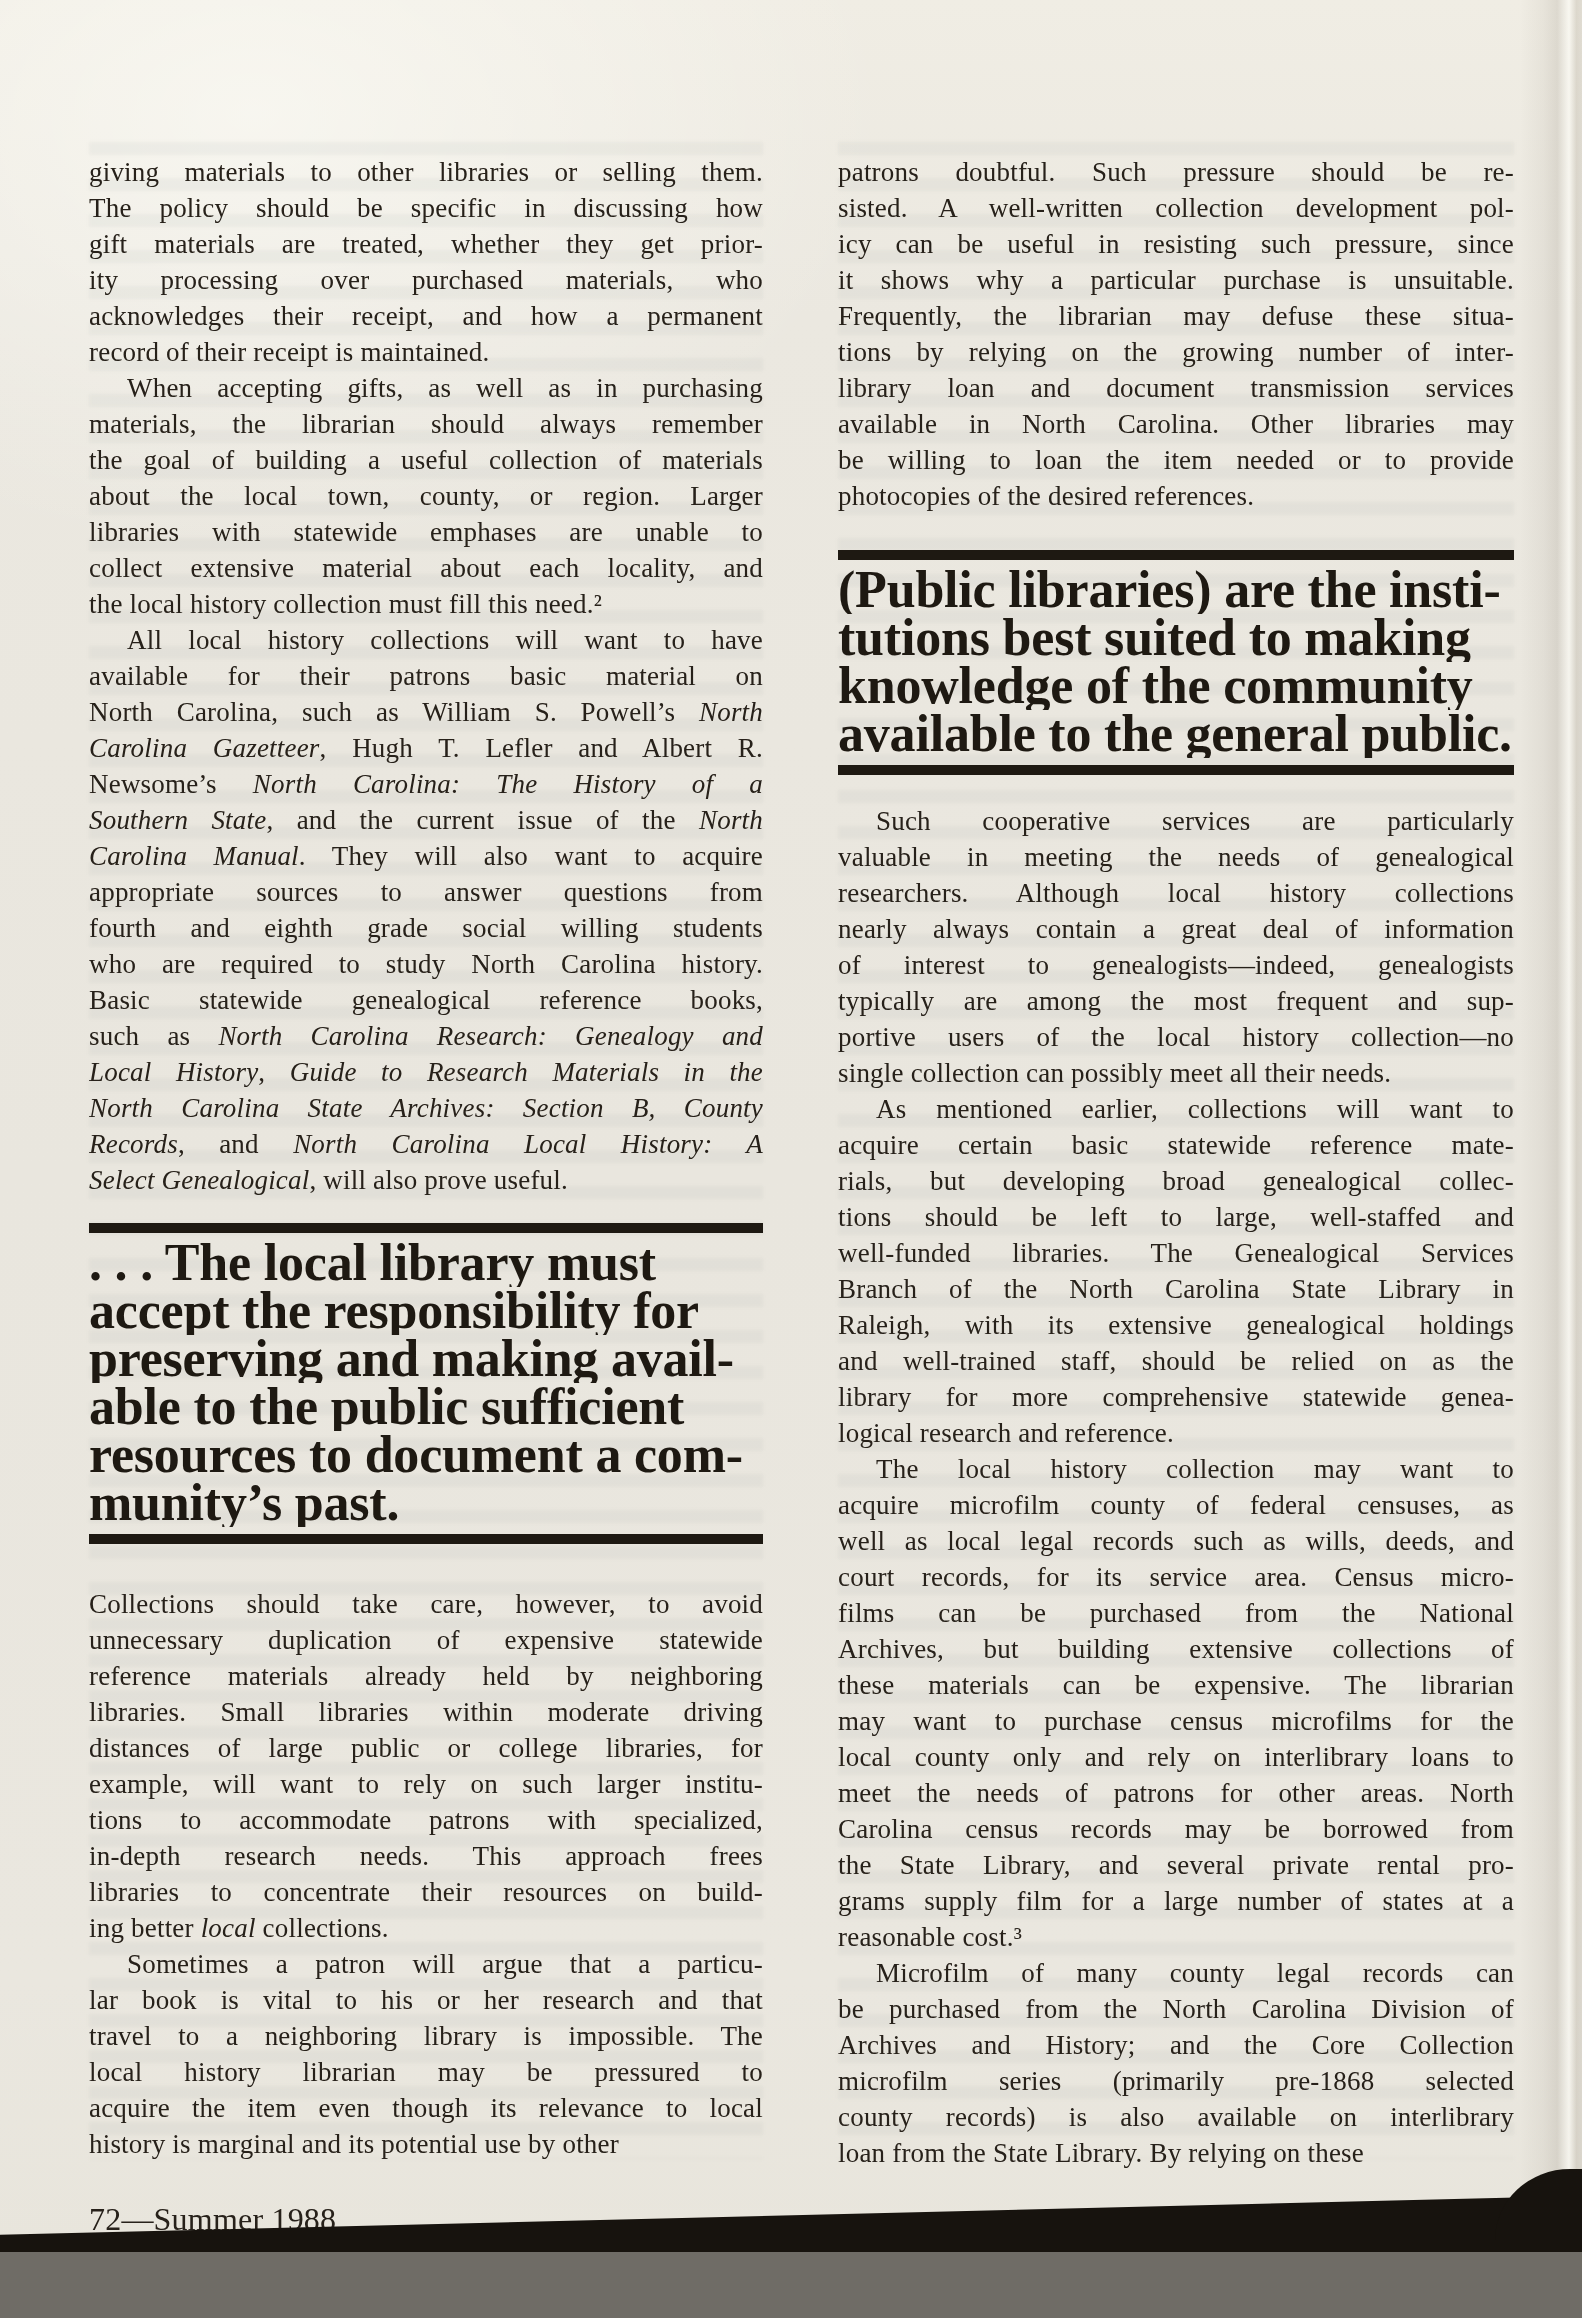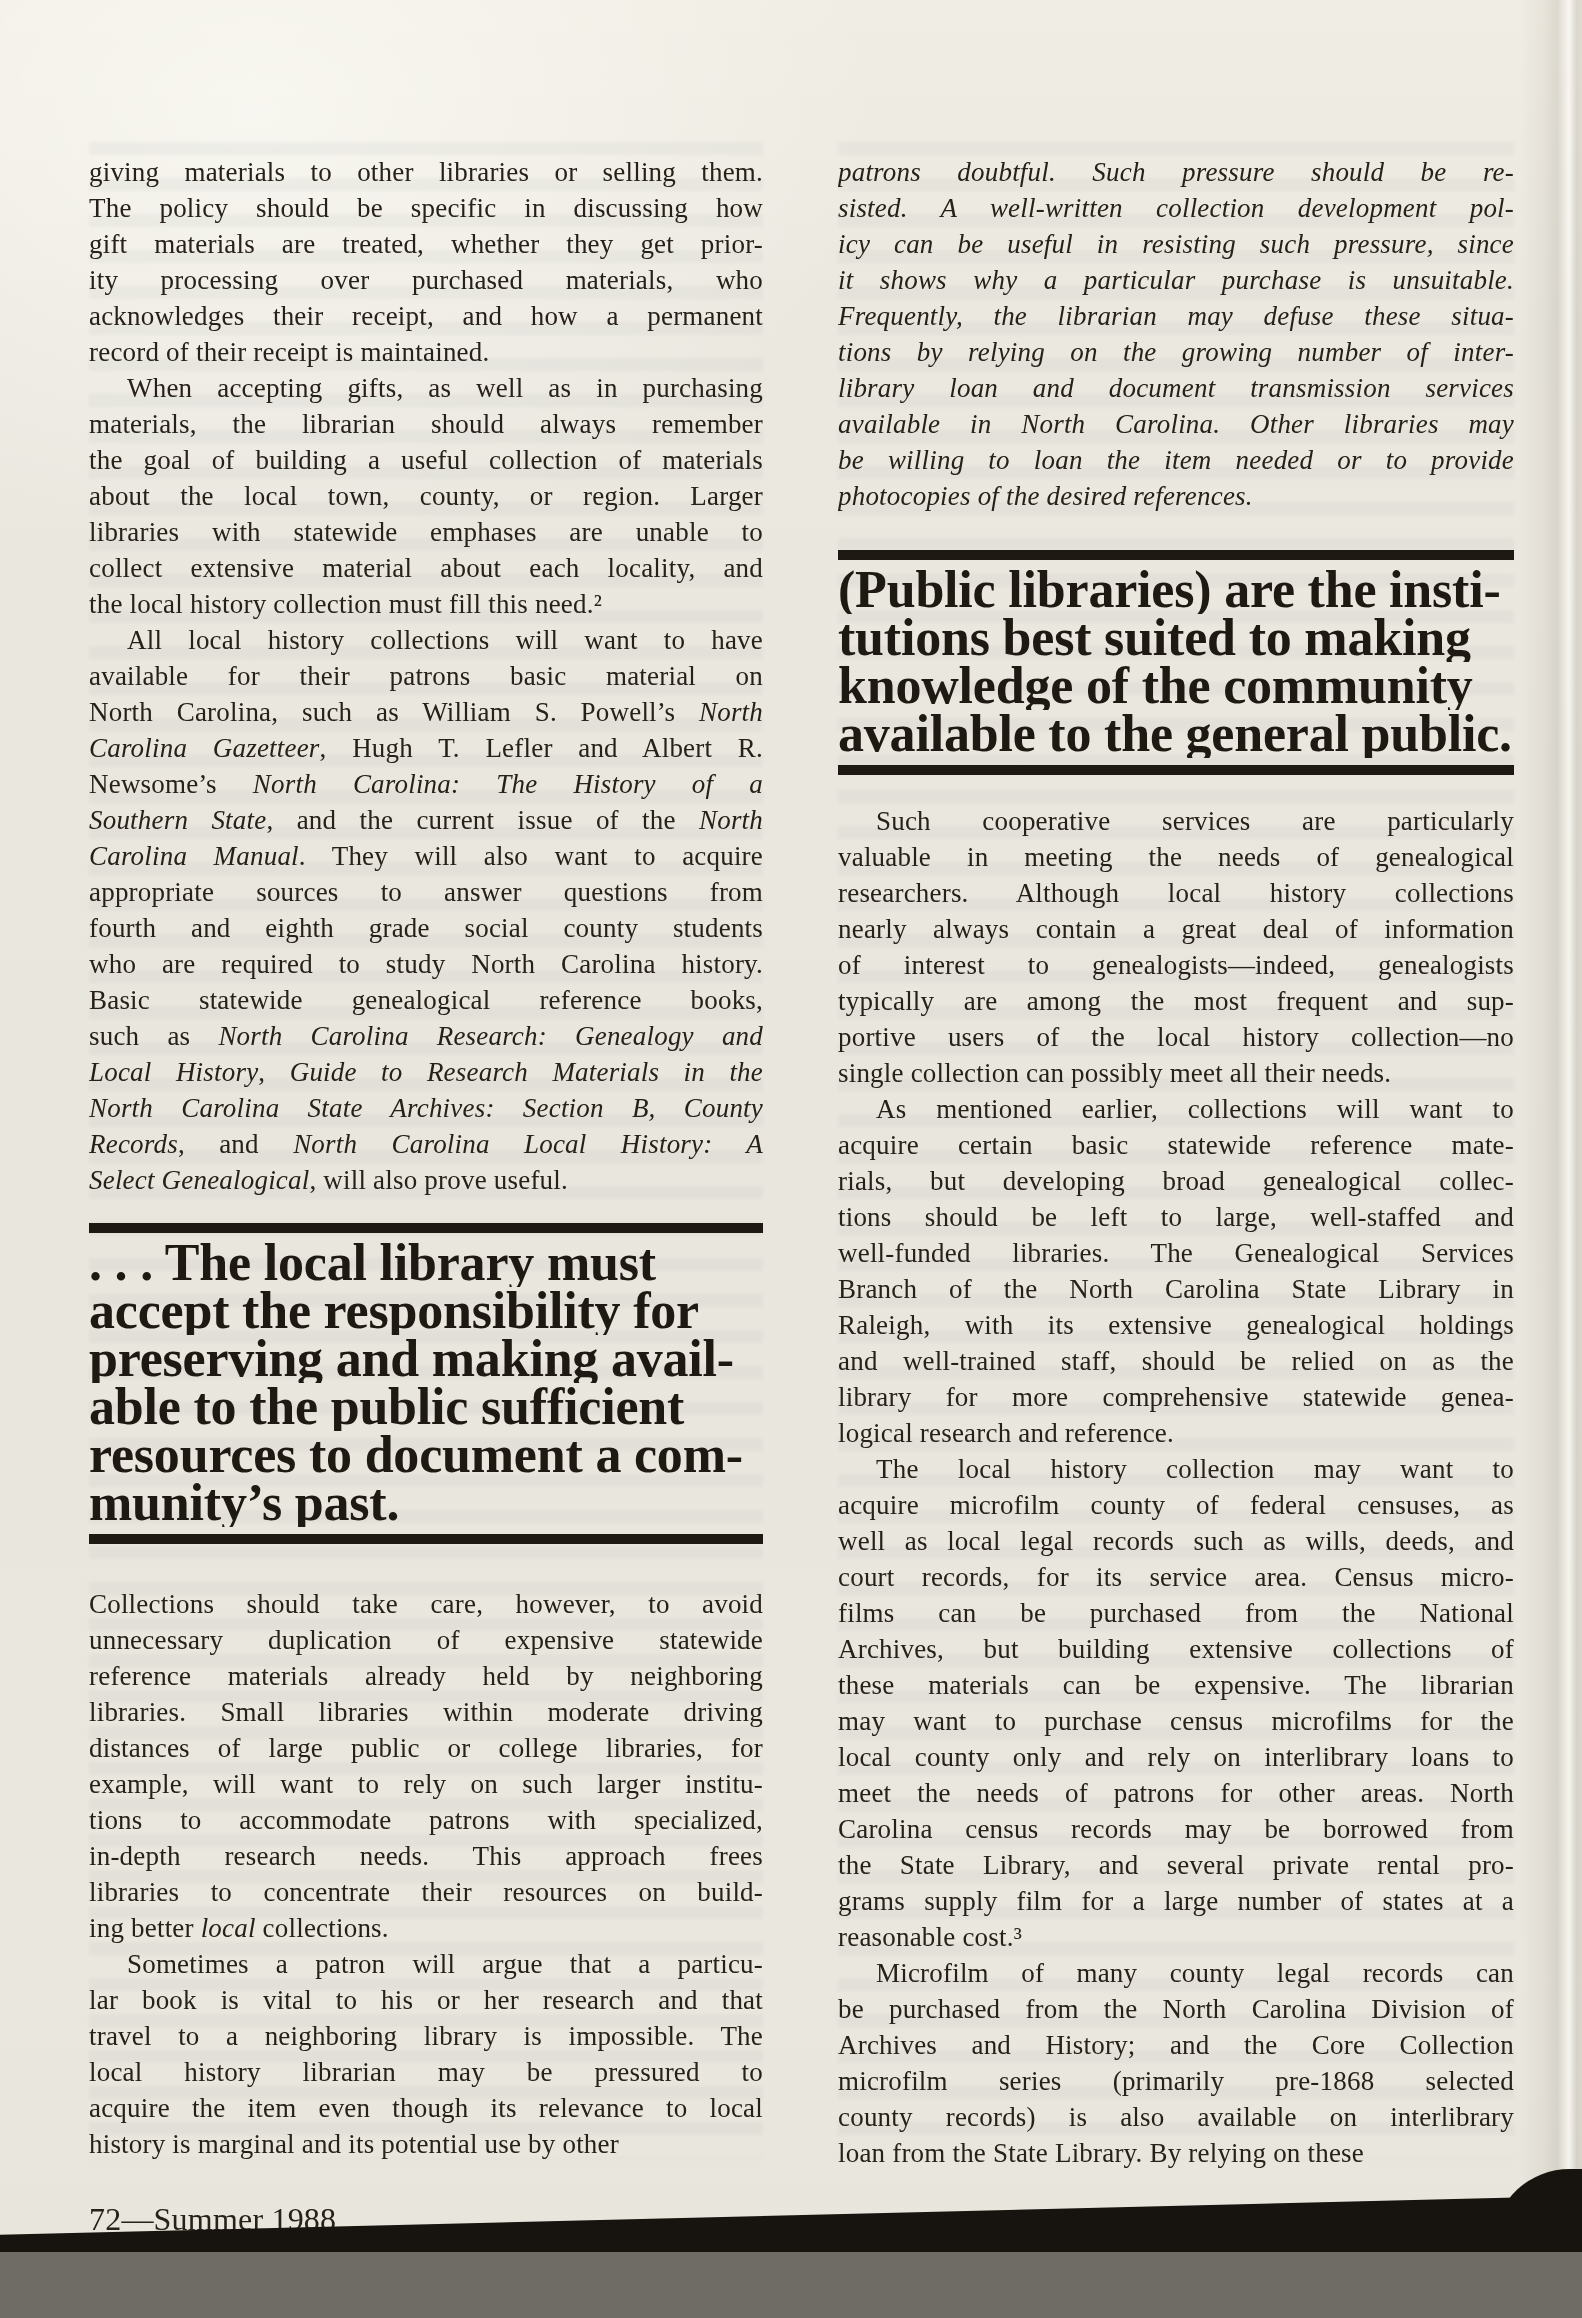--- a/index.html
+++ b/index.html
@@ -103,21 +103,21 @@
         <div class="line">collect extensive material about each locality, and</div>
         <div class="line last">the local history collection must fill this need.²</div>
         <div class="line indent">All local history collections will want to have</div>
         <div class="line">available for their patrons basic material on</div>
         <div class="line">North Carolina, such as William S. Powell’s <i>North</i></div>
         <div class="line"><i>Carolina Gazetteer</i>, Hugh T. Lefler and Albert R.</div>
         <div class="line">Newsome’s <i>North Carolina: The History of a</i></div>
         <div class="line"><i>Southern State</i>, and the current issue of the <i>North</i></div>
         <div class="line"><i>Carolina Manual</i>. They will also want to acquire</div>
         <div class="line">appropriate sources to answer questions from</div>
-        <div class="line">fourth and eighth grade social county students</div>
+        <div class="line">fourth and eighth grade social willing students</div>
         <div class="line">who are required to study North Carolina history.</div>
         <div class="line">Basic statewide genealogical reference books,</div>
         <div class="line">such as <i>North Carolina Research: Genealogy and</i></div>
         <div class="line"><i>Local History</i>, <i>Guide to Research Materials in the</i></div>
         <div class="line"><i>North Carolina State Archives: Section B, County</i></div>
         <div class="line"><i>Records</i>, and <i>North Carolina Local History: A</i></div>
         <div class="line last"><i>Select Genealogical</i>, will also prove useful.</div>
       </div>
       <div class="body-block" style="top: 1586px;">
         <div class="line">Collections should take care, however, to avoid</div>
@@ -140,21 +140,21 @@
       <div class="pullquote" style="top: 1223px;">
         <div class="pq-line">. . . The local library must</div>
         <div class="pq-line">accept the responsibility for</div>
         <div class="pq-line">preserving and making avail-</div>
         <div class="pq-line">able to the public sufficient</div>
         <div class="pq-line">resources to document a com-</div>
         <div class="pq-line">munity’s past.</div>
       </div>
     </div>
   <div class="column" id="col-right">
-      <div class="body-block" style="top: 154px; font-style: italic;">
+      <div class="body-block" style="top: 154px;">
         <div class="line">patrons doubtful. Such pressure should be re-</div>
         <div class="line">sisted. A well-written collection development pol-</div>
         <div class="line">icy can be useful in resisting such pressure, since</div>
         <div class="line">it shows why a particular purchase is unsuitable.</div>
         <div class="line">Frequently, the librarian may defuse these situa-</div>
         <div class="line">tions by relying on the growing number of inter-</div>
         <div class="line">library loan and document transmission services</div>
         <div class="line">available in North Carolina. Other libraries may</div>
         <div class="line">be willing to loan the item needed or to provide</div>
         <div class="line last">photocopies of the desired references.</div>

